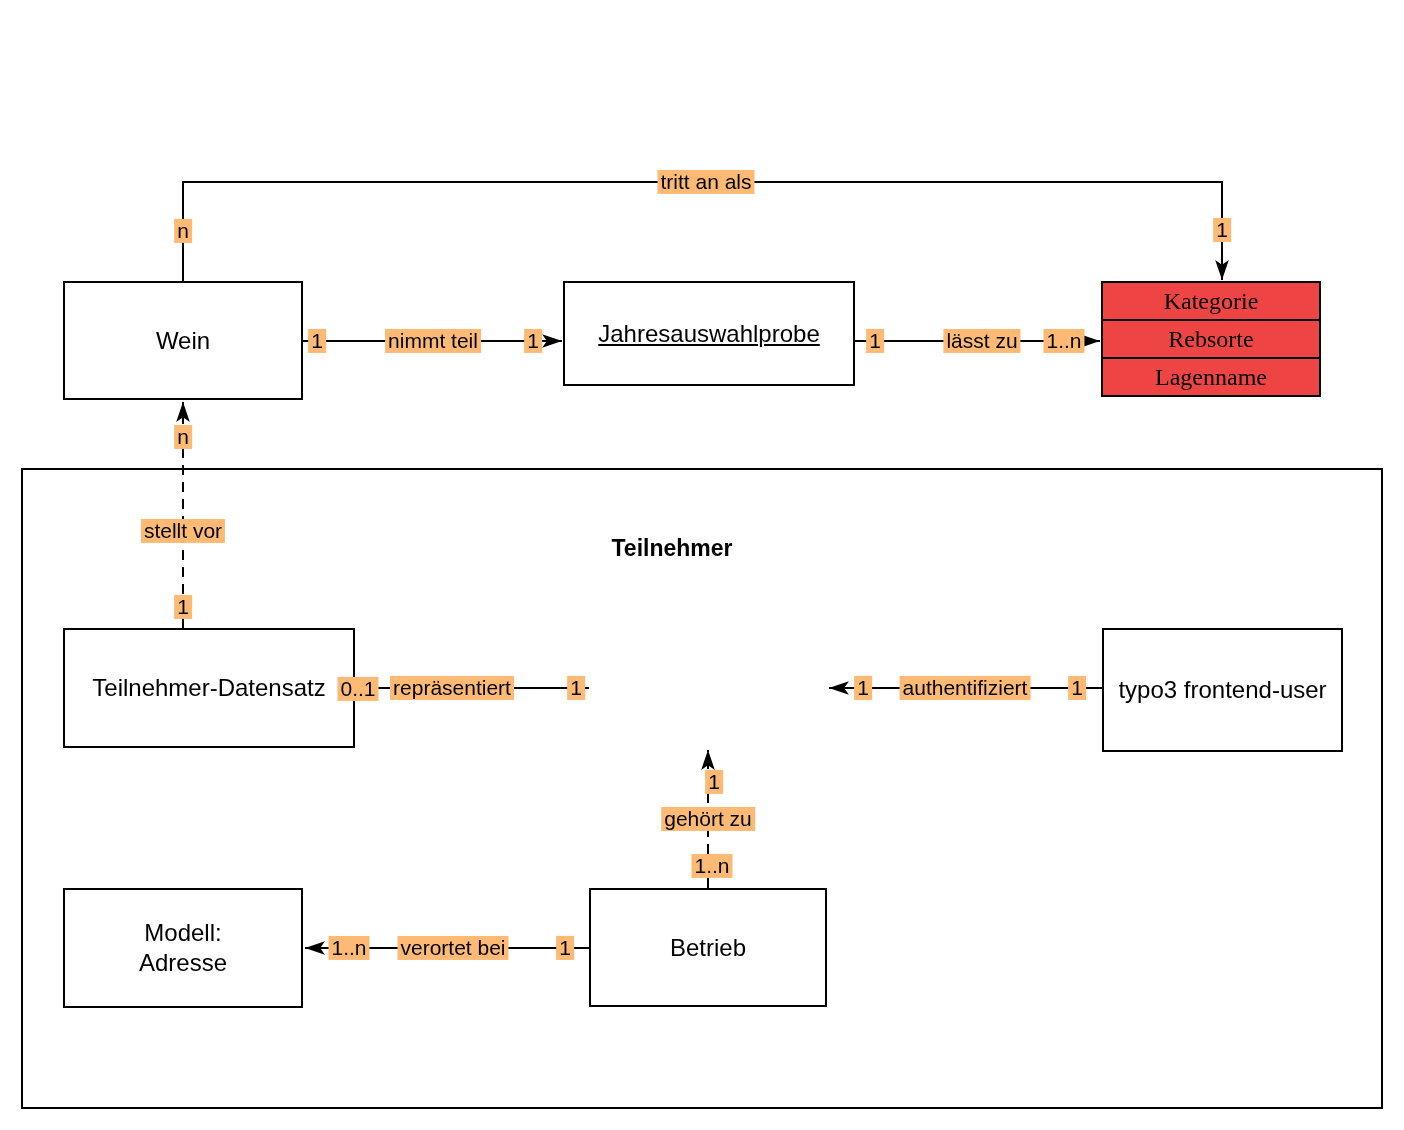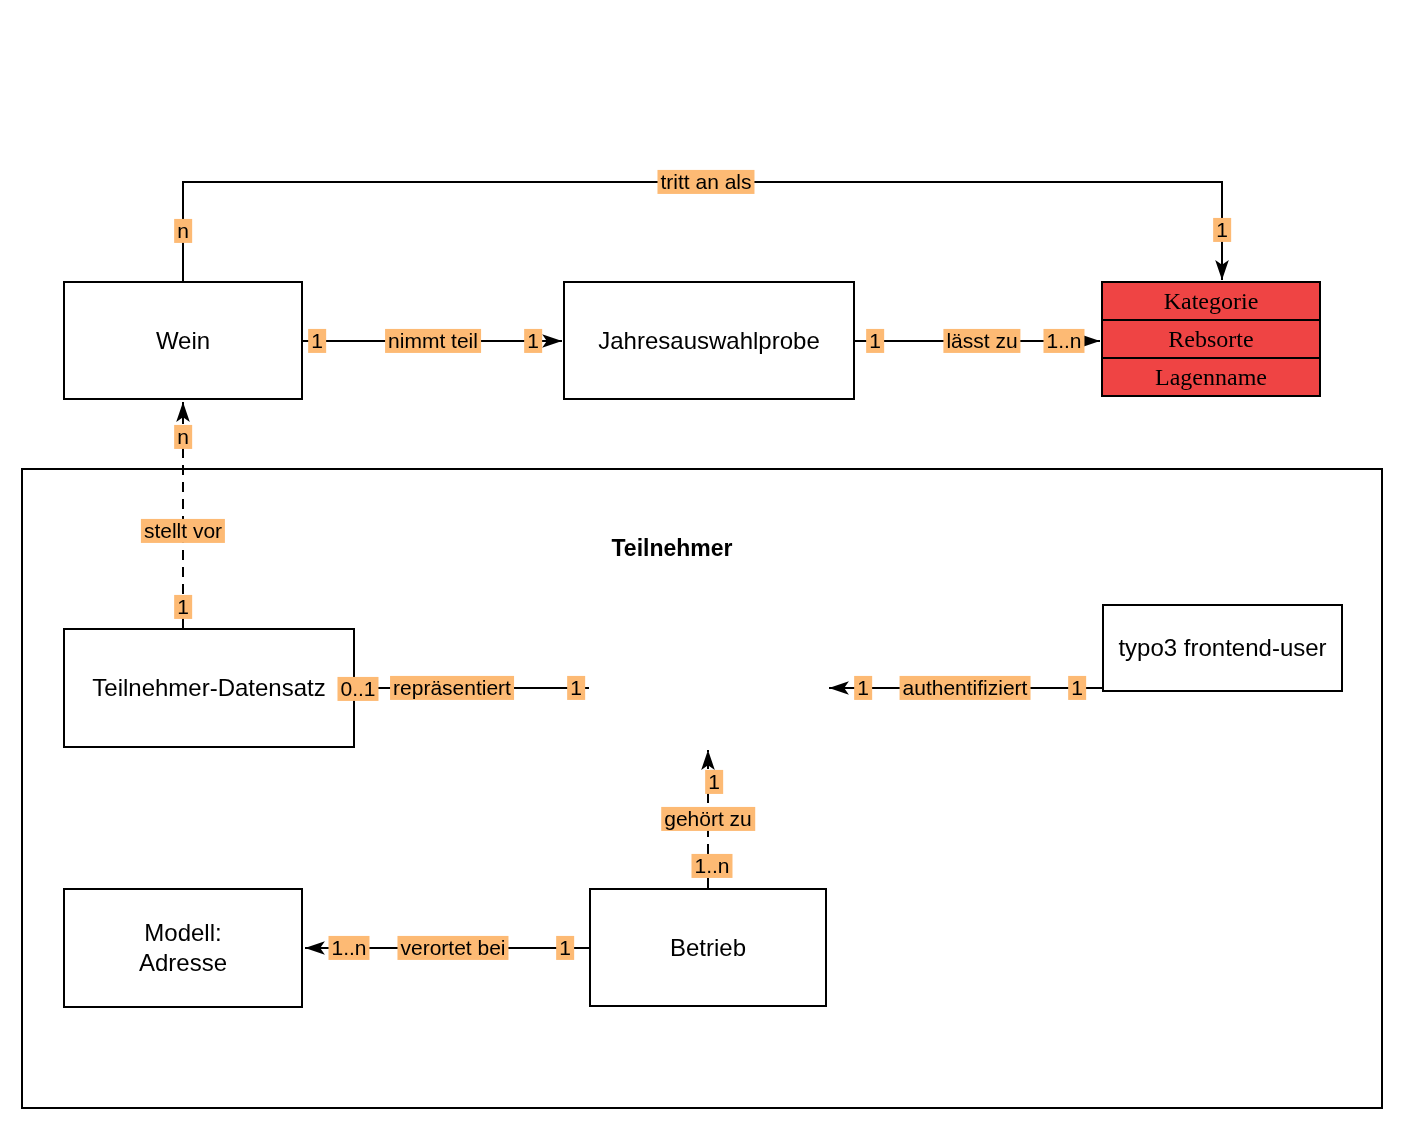--- a/index.html
+++ b/index.html
@@ -68,36 +68,36 @@
 
     <line x1="708" y1="888" x2="708" y2="750" stroke="#000" stroke-width="2" stroke-dasharray="10 7" marker-end="url(#arrow)"></line>
 
     <line x1="589" y1="948" x2="305" y2="948" stroke="#000" stroke-width="2" marker-end="url(#arrow)"></line>
   </svg>
 
   <div class="entity" style="left:63px; top:281px; width:240px; height:119px;">
     <div>Wein</div>
   </div>
 
-  <div class="entity" style="left:563px; top:281px; width:292px; height:119px;">
+  <div class="entity" style="left:563px; top:281px; width:292px; height:105px;text-decoration:underline;">
     <div>Jahresauswahlprobe</div>
   </div>
 
   <div class="stack" style="left:1101px; top:281px;">
     <div class="k-row">Kategorie</div>
     <div class="k-row">Rebsorte</div>
     <div class="k-row">Lagenname</div>
   </div>
 
   <div class="entity" style="left:63px; top:628px; width:292px; height:120px;">
     <div>Teilnehmer-Datensatz</div>
   </div>
 
 
-  <div class="entity" style="left:1102px; top:604px; width:241px; height:88px;">
+  <div class="entity" style="left:1102px; top:628px; width:241px; height:124px;">
     <div>typo3 frontend-user</div>
   </div>
 
   <div class="entity" style="left:63px; top:888px; width:240px; height:120px;">
     <div>Modell:</div>
     <div>Adresse</div>
   </div>
 
   <div class="entity" style="left:589px; top:888px; width:238px; height:119px;">
     <div>Betrieb</div>

